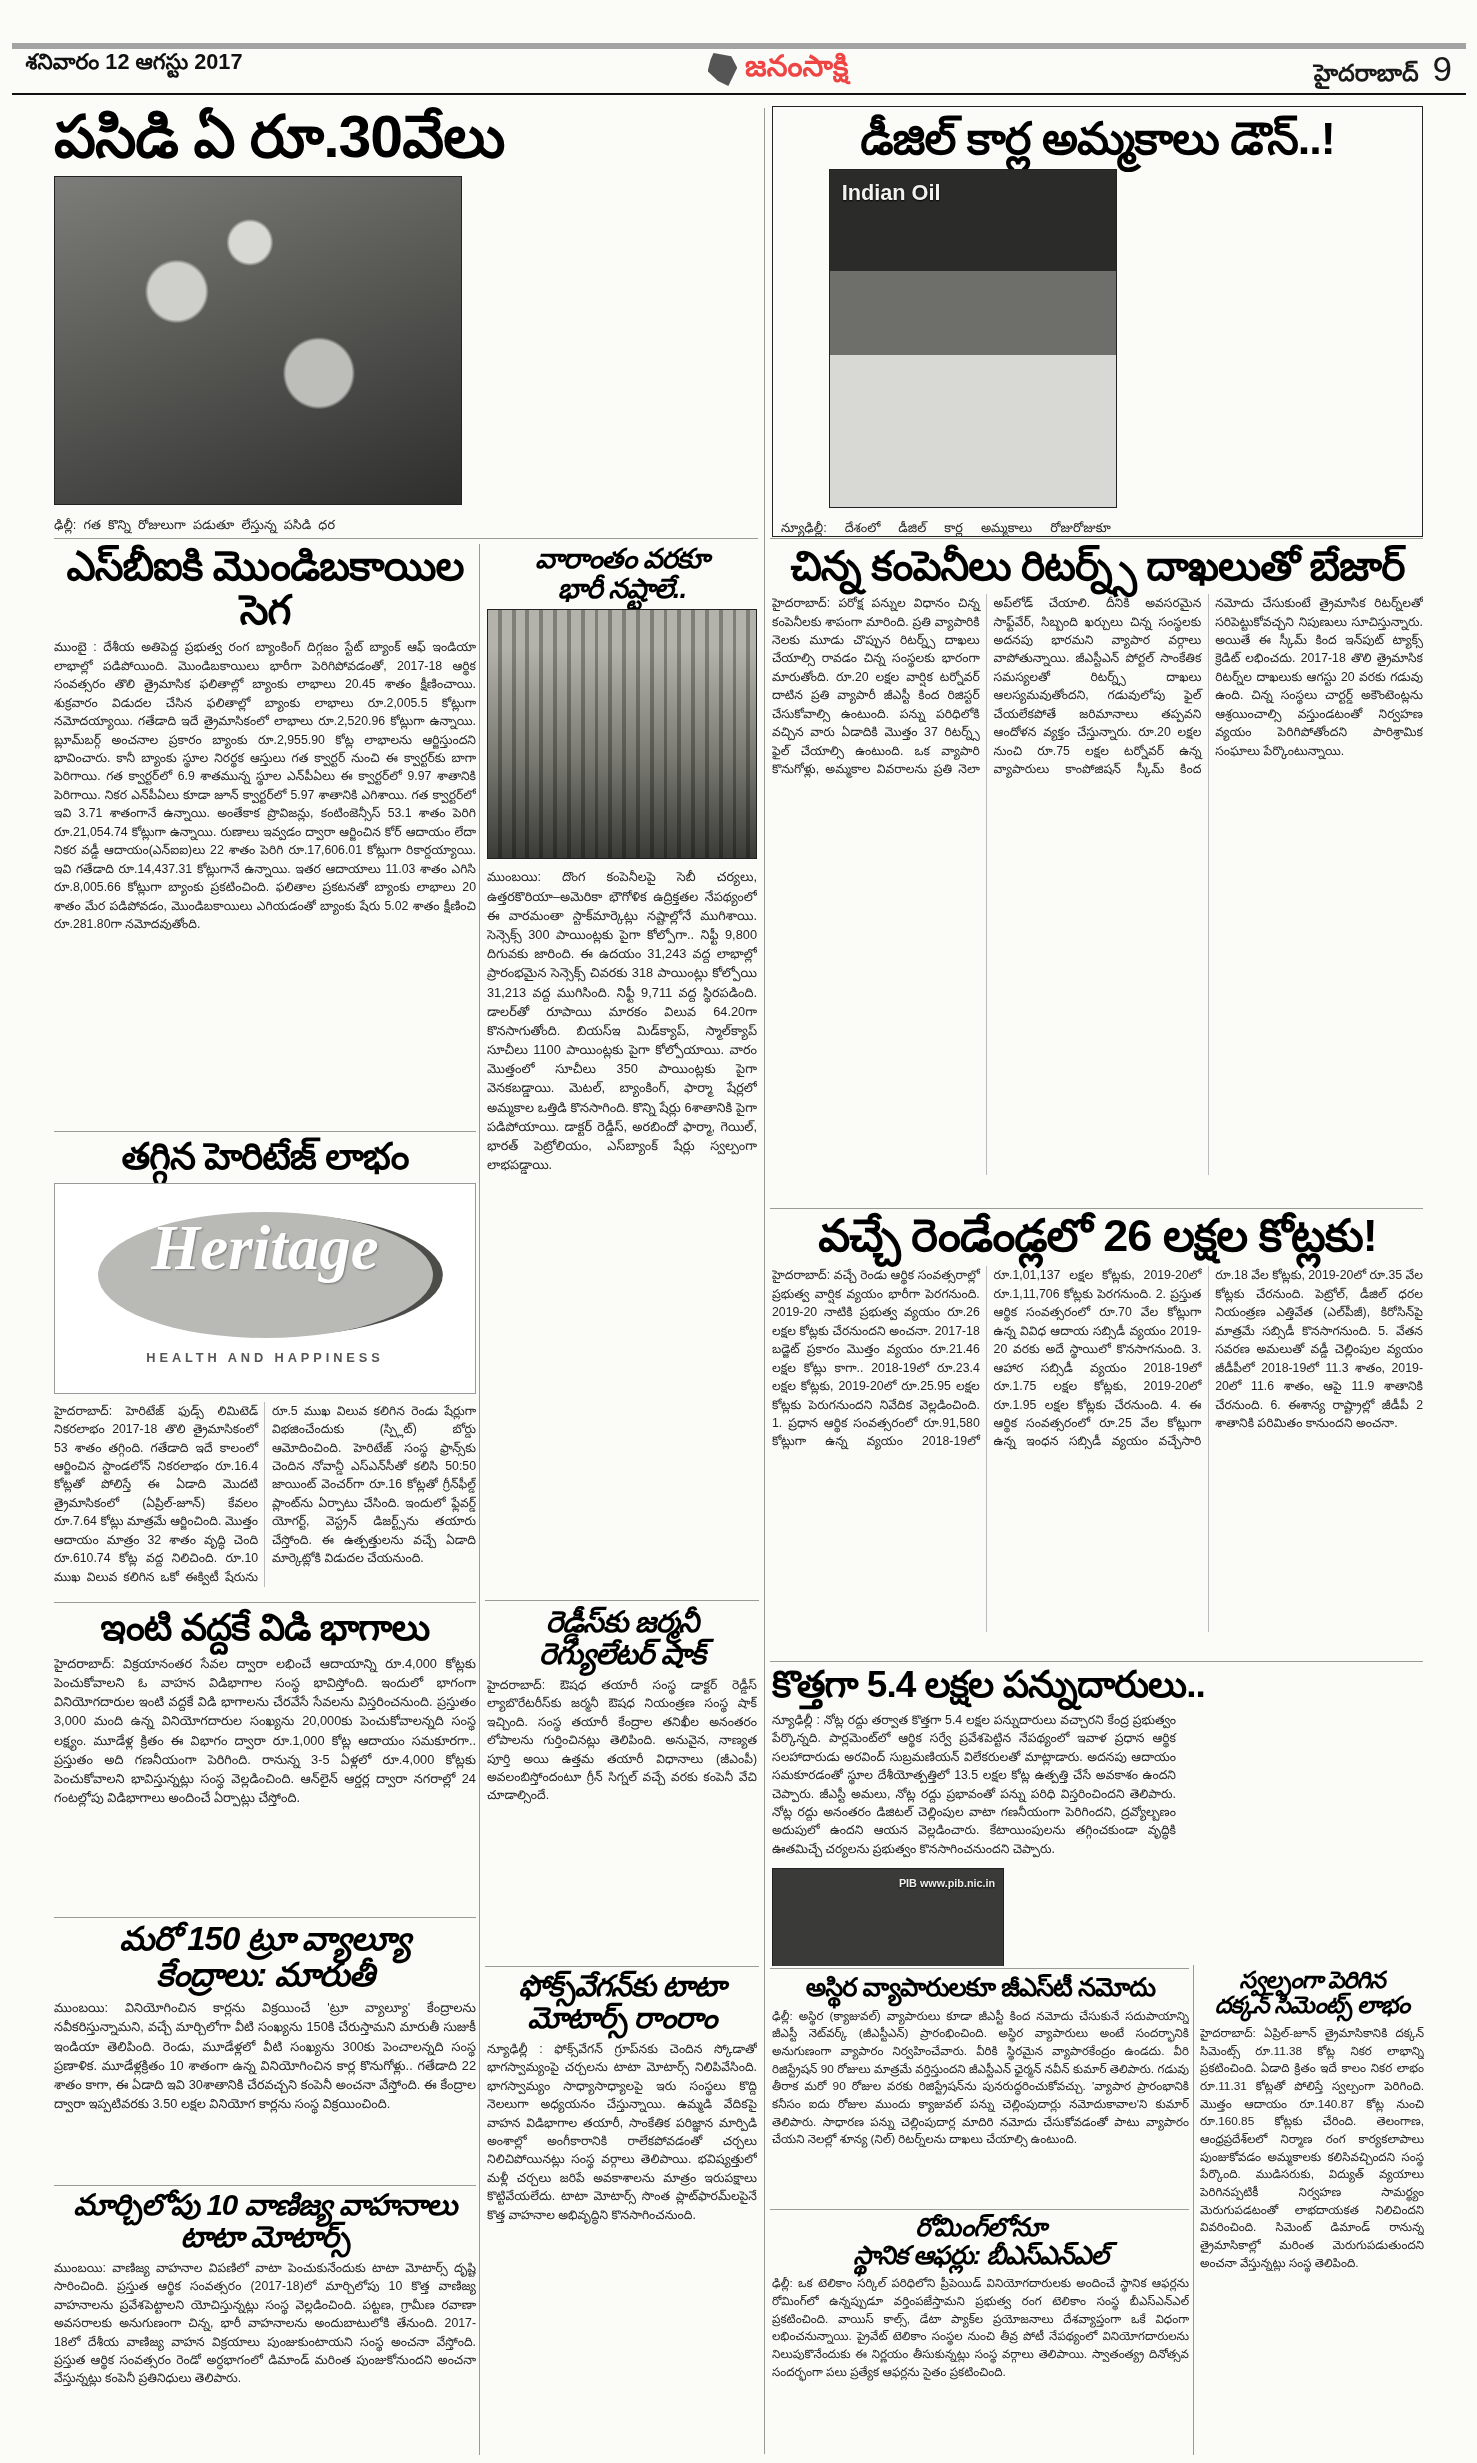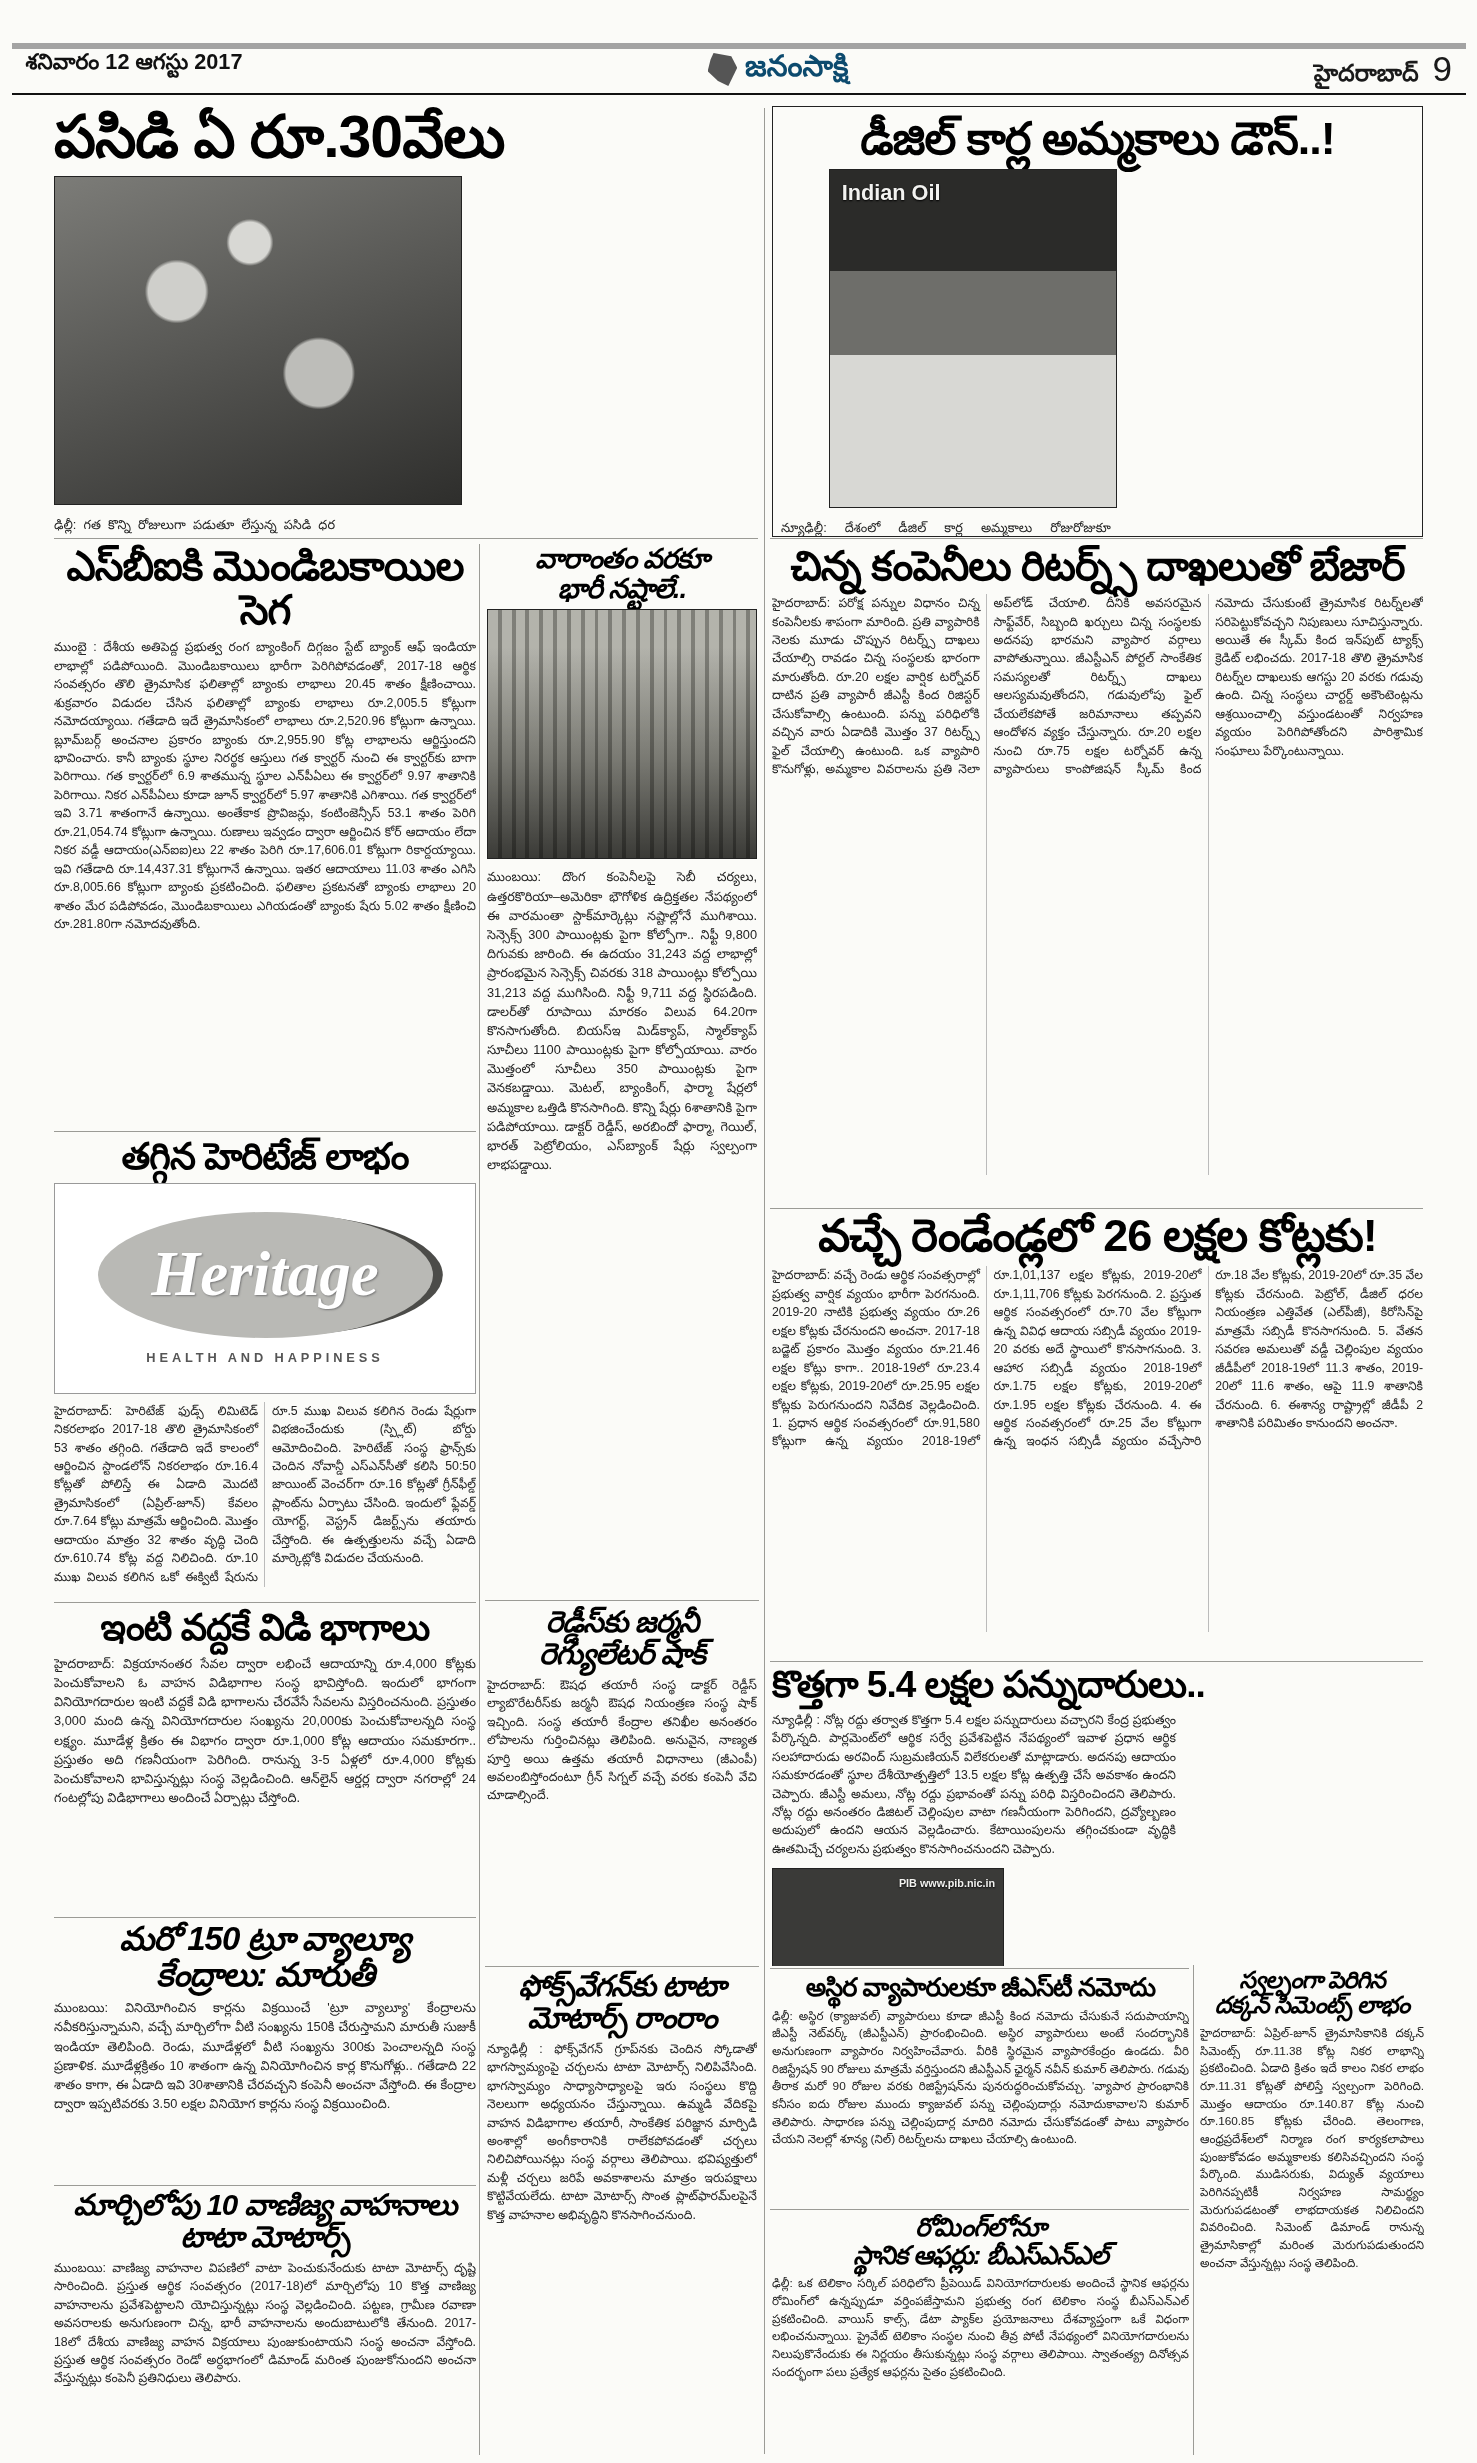--- a/index.html
+++ b/index.html
@@ -3,21 +3,21 @@
 <meta charset="utf-8">
 <style>
   html,body{margin:0;padding:0;background:#e9e9e6;}
   .page{position:relative;width:1478px;height:2464px;background:#fbfbf8;margin:0 auto;
         font-family:"Liberation Sans","DejaVu Sans",sans-serif;color:#1a1a1a;overflow:hidden;}
   
   .masthead{position:absolute;left:11.8px;top:43px;width:1454px;height:52px;
             border-top:6px solid #a3a3a3;border-bottom:2px solid #111;
             display:flex;align-items:flex-start;justify-content:space-between;padding:0 13.8px;box-sizing:border-box;}
   .mh-date{font-size:21.7px;font-weight:bold;color:#111;}
-  .brand{display:flex;align-items:center;gap:7.9px;font-size:29.6px;font-weight:bold;color:#0c4a6e;}
+  .brand{display:flex;align-items:center;gap:7.9px;font-size:29.6px;font-weight:bold;color:#ef4444;}
   .brand-logo{width:29.6px;height:33px;background:#555;display:inline-block;
               clip-path:polygon(20% 0,80% 10%,100% 45%,70% 100%,35% 85%,0 55%,10% 20%);}
   .edition{display:flex;align-items:baseline;gap:13.8px;}
   .ed-city{font-size:23.6px;font-weight:bold;}
   .ed-page{font-size:35px;font-weight:normal;}
   
   .story{position:absolute;box-sizing:border-box;overflow:hidden;}
   .hl{margin:0 0 5.9px 0;color:#000;font-weight:bold;line-height:1.08;letter-spacing:-1px;}
   .hl.center{text-align:center;}
   .hl-64{font-size:59px;} .hl-48{font-size:45px;} .hl-44{font-size:41px;}
@@ -41,21 +41,21 @@
              linear-gradient(180deg,#e3e3df 0 15%,#9a9a95 60%,#4a4a47);background-blend-mode:multiply;}
   .photo.pib{background:linear-gradient(180deg,#3a3a38 0 55%,#7d7d78 55% 75%,#4d4d4a 75% 100%);}
   .sign-band{position:absolute;left:0;right:0;top:26%;background:rgba(20,20,20,.75);
              color:#eee;text-align:center;padding:3.9px 2px;}
   .sign-band .te{display:block;font-size:12.8px;font-weight:bold;}
   .sign-band .en{display:block;font-size:14.8px;font-weight:bold;letter-spacing:1px;}
   
   .heritage-box{border:1px solid #999;background:#fff;height:209px;position:relative;
                 display:flex;flex-direction:column;align-items:center;justify-content:center;}
   .heritage-oval{width:335px;height:126px;background:#b9b9b5;border-radius:50%;
-                 display:flex;align-items:center;justify-content:center;position:relative;
+                 display:flex;align-items:flex-start;justify-content:center;position:relative;
                  box-shadow:11.8px 0 0 -2px #4c4c49;}
   .heritage-word{font-family:"Liberation Serif","DejaVu Serif",serif;font-style:italic;
                  font-weight:bold;font-size:63px;color:#fff;text-shadow:1px 1px 2px #777;}
   .heritage-tag{margin-top:11.8px;font-size:12.8px;letter-spacing:3.9px;color:#555;font-weight:bold;}
   
   .vrule{position:absolute;width:1px;background:#9b9b96;}
   .hrule{position:absolute;height:1px;background:#9b9b96;}
   .boxed{border:1.5px solid #222;padding:7.9px;}
   .hl2{display:block;font-style:italic;}
 </style>

